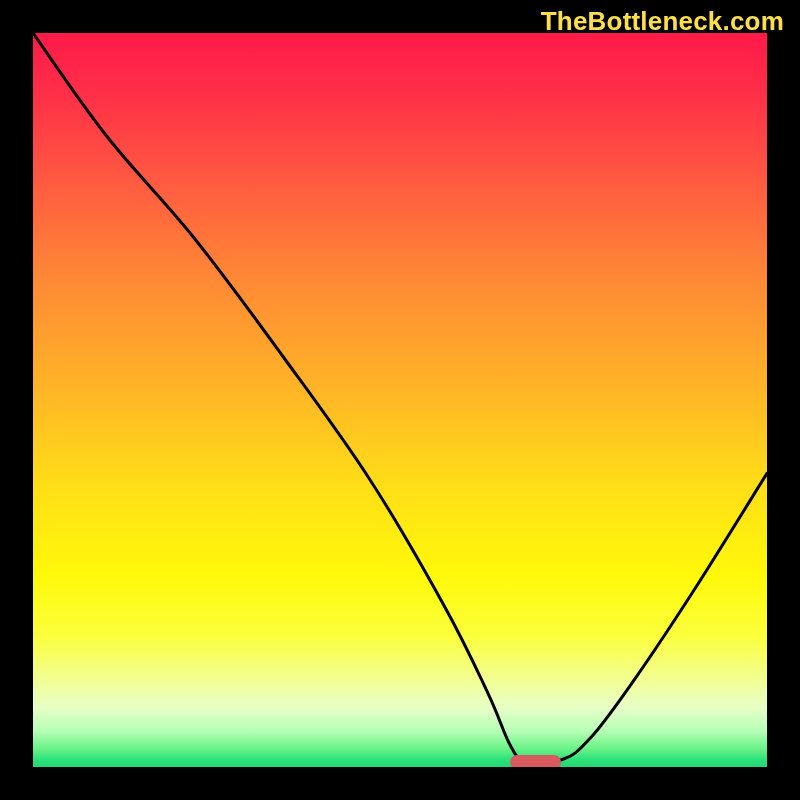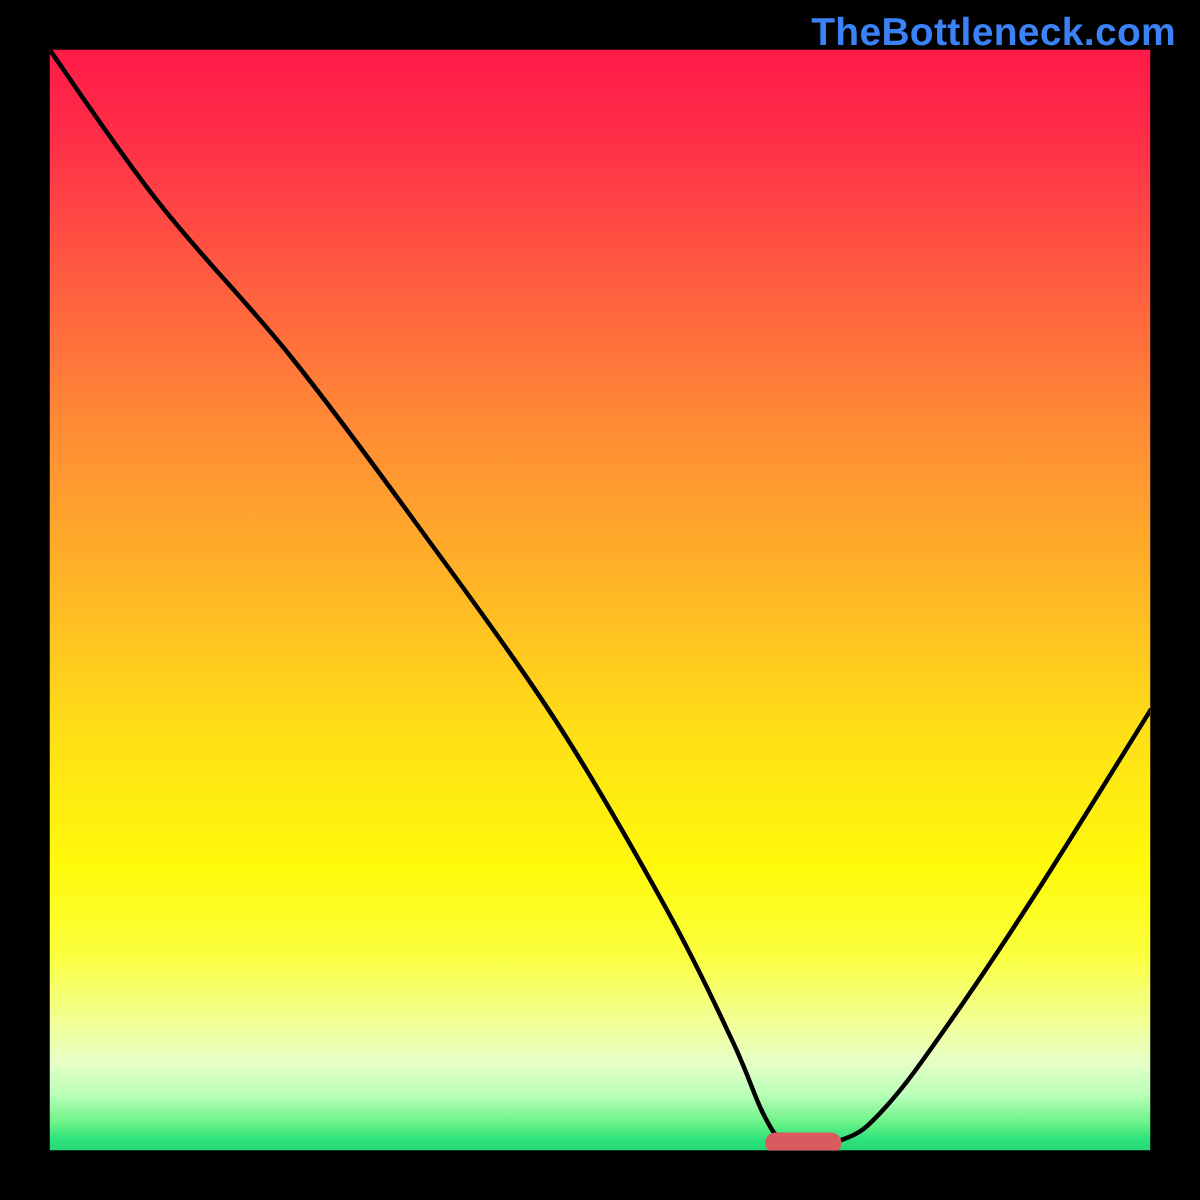--- a/index.html
+++ b/index.html
@@ -18,21 +18,21 @@
     height: 800px;
     background: #000;
   }
   .watermark {
     position: absolute;
     top: 6px;
     right: 16px;
     font-family: Arial, Helvetica, sans-serif;
     font-size: 26px;
     font-weight: 600;
-    color: #3b82f6;
+    color: #fde047;
     letter-spacing: 0.2px;
   }
   .plot {
     position: absolute;
     left: 33px;
     top: 33px;
     width: 734px;
     height: 734px;
     overflow: hidden;
   }

